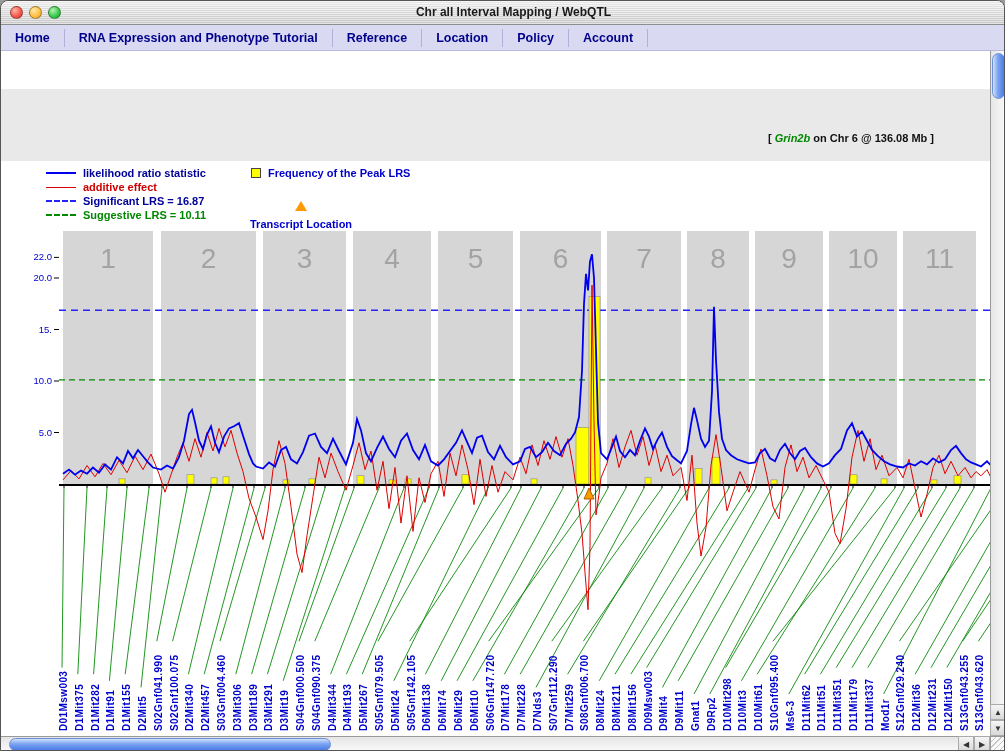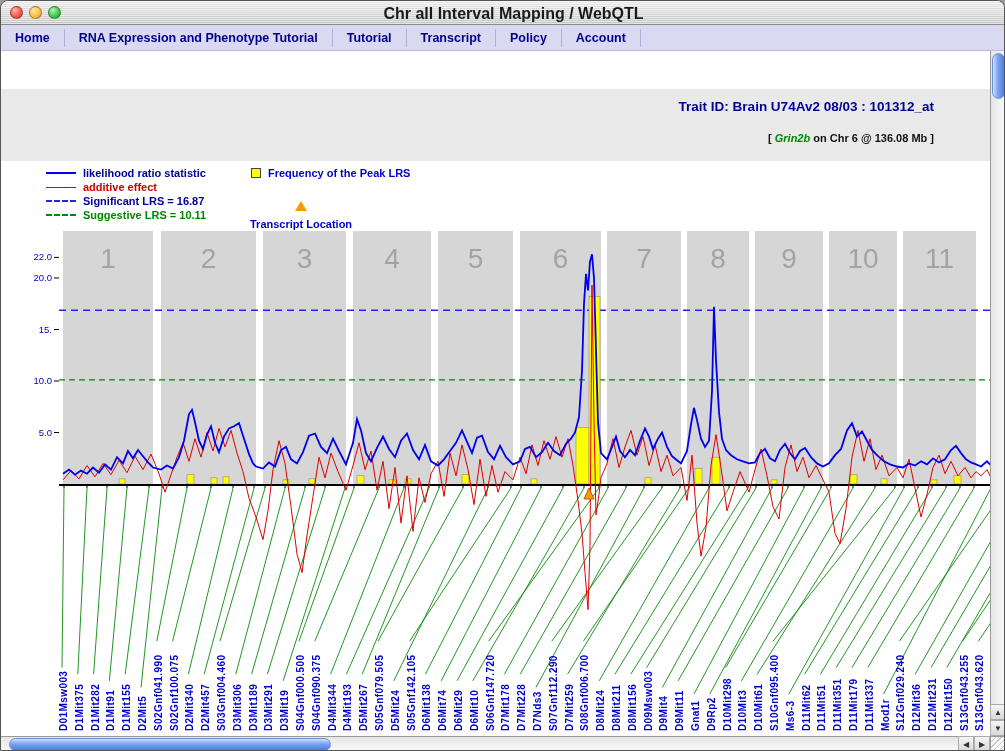--- a/index.html
+++ b/index.html
@@ -11,21 +11,21 @@
   .titlebar { position:absolute; left:0; top:0; width:1005px; height:24px;
     background: repeating-linear-gradient(180deg, rgba(255,255,255,.45) 0 1px, rgba(0,0,0,.05) 1px 2px),
                 linear-gradient(#f4f4f4,#cfcfcf);
     border-bottom:1px solid #8d8d8d; border-radius:8px 8px 0 0; }
   .traffic { position:absolute; left:9px; top:5px; display:flex; gap:6px; }
   .tl { width:13px; height:13px; border-radius:50%; border:1px solid rgba(0,0,0,.35); display:inline-block; }
   .tl.red    { background: radial-gradient(circle at 35% 30%, #ffb3a7, #f25648 60%, #c93a2e); }
   .tl.yellow { background: radial-gradient(circle at 35% 30%, #ffe9a8, #fdbc40 60%, #d99a1d); }
   .tl.green  { background: radial-gradient(circle at 35% 30%, #b8f0b0, #36c84b 60%, #1f9b33); }
   .title { position:absolute; left:0; right:0; top:4px; text-align:center;
-           font-size:16px; font-weight:bold; color:#1a1a1a;margin-left:20px; }
+           font-size:12px; font-weight:bold; color:#1a1a1a;margin-left:20px; }
 
   
   .navbar { position:absolute; left:0; top:24px; width:1005px; height:26px;
             background:#d9d9f2; border-bottom:1px solid #b9b9dd; display:flex; align-items:center; }
   .navbar a { color:#00008b; font-size:12.5px; font-weight:bold; padding:0 14px; height:18px;
               line-height:18px; border-right:1px solid #b0b0d8; text-decoration:none; cursor:pointer; }
 
   
   .content { position:absolute; left:0; top:0; width:1005px; height:751px; }
   .info-band { position:absolute; left:0; top:88px; width:989px; height:72px; background:#e9e9e9; }
@@ -83,30 +83,29 @@
       <span class="tl red"></span>
       <span class="tl yellow"></span>
       <span class="tl green"></span>
     </div>
     <div class="title">Chr all Interval Mapping / WebQTL</div>
   </div>
 
   <nav class="navbar">
     <a>Home</a>
     <a>RNA Expression and Phenotype Tutorial</a>
-    <a>Tutorial</a>
-    <a>Transcript</a>
+    <a>Reference</a>
+    <a>Location</a>
     <a>Policy</a>
     <a>Account</a>
   </nav>
 
   <main class="content">
     <div class="info-band"></div>
 
-    <div class="trait-id">Trait ID: Brain U74Av2 08/03 : 101312_at</div>
     <div class="locus">
       <span>[ </span><span class="gene">Grin2b</span><span> on Chr 6 @ 136.08 Mb ]</span>
     </div>
 
     <div class="legend-row" style="left:45px; top:166px;">
       <span class="lsample ls-solid-blue"></span>
       <span class="t-blue">likelihood ratio statistic</span>
     </div>
     <div class="legend-row" style="left:45px; top:180px;">
       <span class="lsample ls-solid-red"></span>

